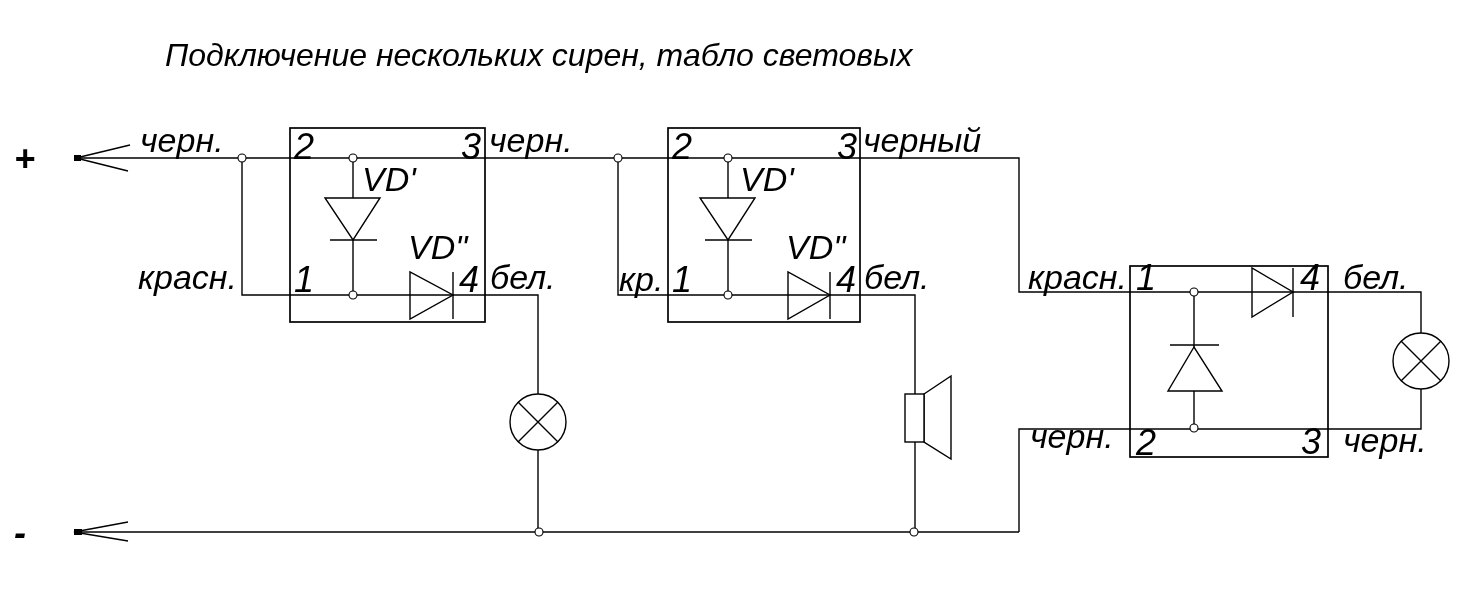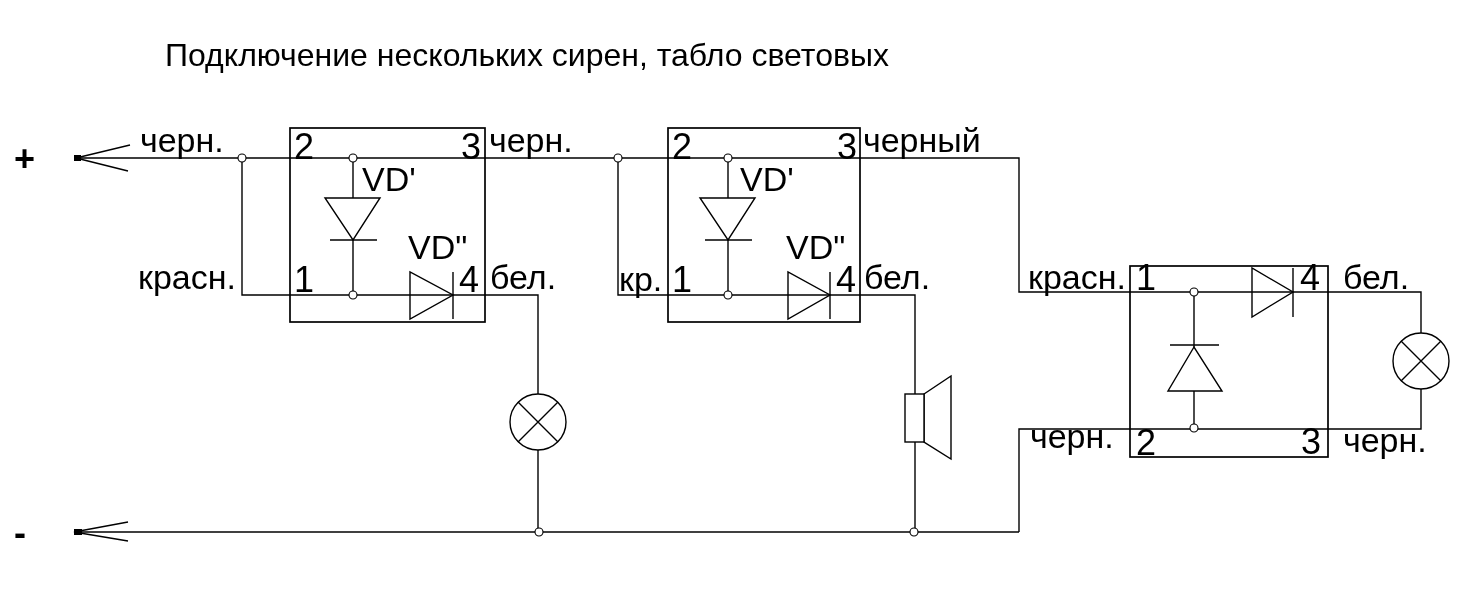--- a/index.html
+++ b/index.html
@@ -6,20 +6,21 @@
     margin: 0;
     padding: 0;
     background: #ffffff;
   }
   .stage {
     position: relative;
     width: 1467px;
     height: 608px;
     background: #ffffff;
     overflow: hidden;
+    font-style: italic;
   }
   svg { display: block; }
   .wire  { stroke: #000; stroke-width: 1.4; fill: none; }
   .box   { stroke: #000; stroke-width: 1.7; fill: none; }
   .comp  { stroke: #000; stroke-width: 1.4; fill: #ffffff; }
   .solid { fill: #000; stroke: none; }
   .junction { stroke: #000; stroke-width: 1.1; fill: #ffffff; }
   text {
     font-family: "Liberation Sans", "DejaVu Sans", sans-serif;
     fill: #000;

